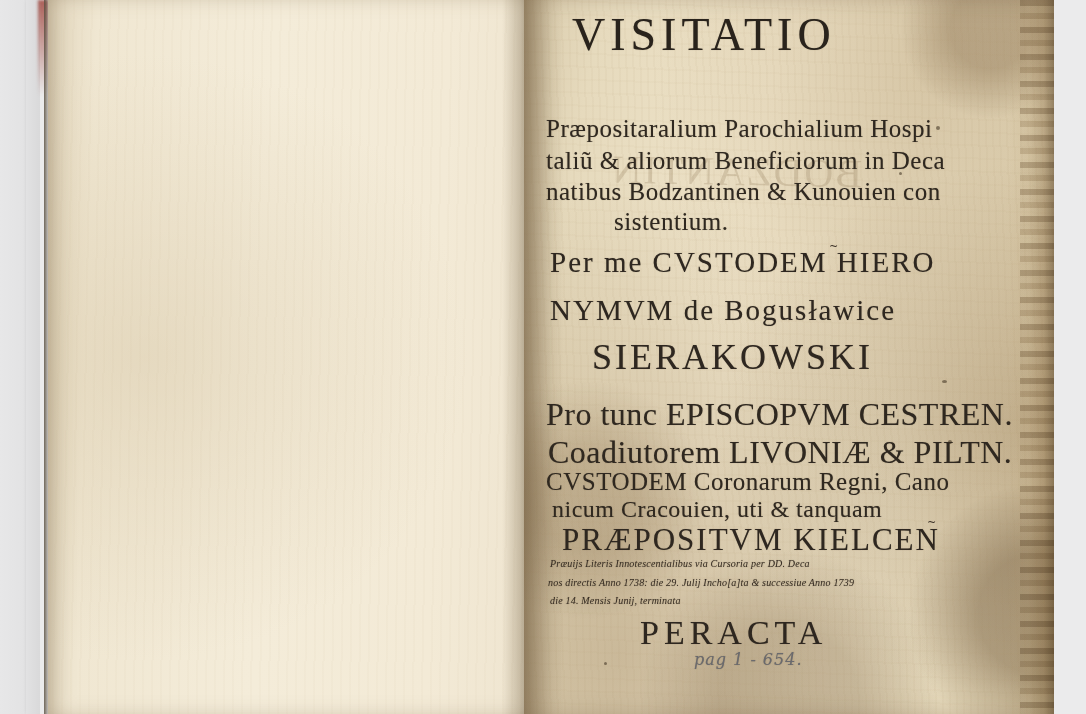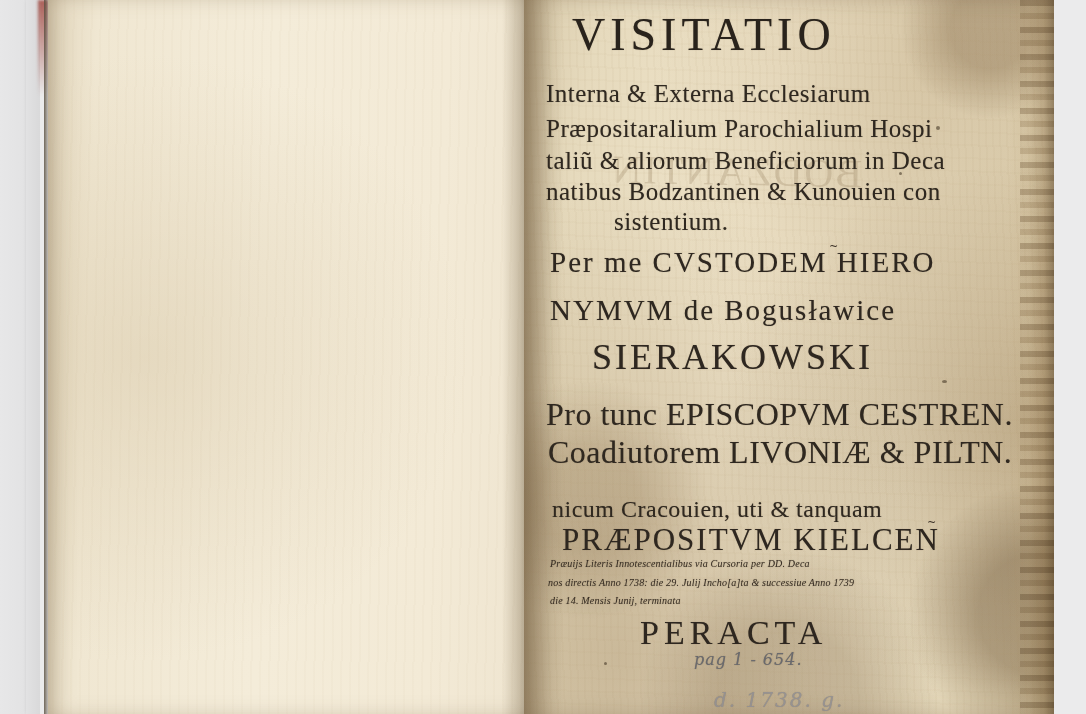--- a/index.html
+++ b/index.html
@@ -240,48 +240,47 @@
     <div class="recto-inner-shadow"></div>
     <div class="recto-outer-edge"></div>
     <div class="recto-outer-rag"></div>
     <div class="showthrough">BODZANTIN</div>
   </div>
 
   <div class="text-block">
 
     <div class="ln title-main">VISITATIO</div>
 
-    <div class="ln sub" style="left:2px; top:80px;">Interna &amp; Externa Ecclesiarum</div>
     <div class="ln sub" style="left:2px; top:115px;">Præpositaralium Parochialium Hospi</div>
     <div class="ln sub" style="left:2px; top:147px;">taliũ &amp; aliorum Beneficiorum in Deca</div>
     <div class="ln sub" style="left:2px; top:178px;">natibus Bodzantinen &amp; Kunouien con</div>
     <div class="ln sub" style="left:70px; top:208px;">sistentium.</div>
 
     <div class="ln big" style="left:6px; top:246px; font-size:29px;">Per me CVSTODEM HIERO</div>
     <span class="mark-sup" style="left:285px; top:240px;">~</span>
 
     <div class="ln big" style="left:6px; top:294px; font-size:29px;">NYMVM de Bogusławice</div>
 
     <div class="ln huge" style="left:48px; top:336px;">SIERAKOWSKI</div>
 
     <div class="ln sub" style="left:2px; top:396px; font-size:32px;">Pro tunc EPISCOPVM CESTREN.</div>
     <div class="ln sub" style="left:4px; top:434px; font-size:32px;">Coadiutorem LIVONIÆ &amp; PILTN.</div>
+    <div class="ln sub" style="left:2px; top:468px; font-size:25px;">CVSTODEM Coronarum Regni, Cano</div>
     <div class="ln sub" style="left:8px; top:496px; font-size:24px;">nicum Cracouien, uti &amp; tanquam</div>
 
     <div class="ln" style="left:18px; top:522px; font-size:31px; letter-spacing:2px;">PRÆPOSITVM KIELCEN</div>
     <span class="mark-sup" style="left:383px; top:516px;">~</span>
 
     <div class="ln tiny" style="left:6px; top:558px;">Præuijs Literis Innotescentialibus via Cursoria per DD. Deca</div>
     <div class="ln tiny" style="left:4px; top:577px;">nos directis Anno 1738: die 29. Julij Incho[a]ta &amp; successiue Anno 1739</div>
     <div class="ln tiny" style="left:6px; top:595px;">die 14. Mensis Junij, terminata</div>
 
     <div class="ln peracta" style="left:96px; top:614px;">PERACTA</div>
 
     <div class="ln pencil" style="left:150px; top:650px;">pag 1 - 654.</div>
-    <div class="ln pencil2" style="left:170px; top:688px;">d. 1738. g.</div>
 
     <div class="inkblot" style="left:392px; top:126px; width:4px; height:4px;"></div>
     <div class="inkblot" style="left:355px; top:172px; width:3px; height:3px;"></div>
     <div class="inkblot" style="left:398px; top:380px; width:5px; height:3px;"></div>
     <div class="inkblot" style="left:404px; top:440px; width:4px; height:4px;"></div>
     <div class="inkblot" style="left:60px;  top:662px; width:3px; height:3px;"></div>
   </div>
 
 </div>
 

